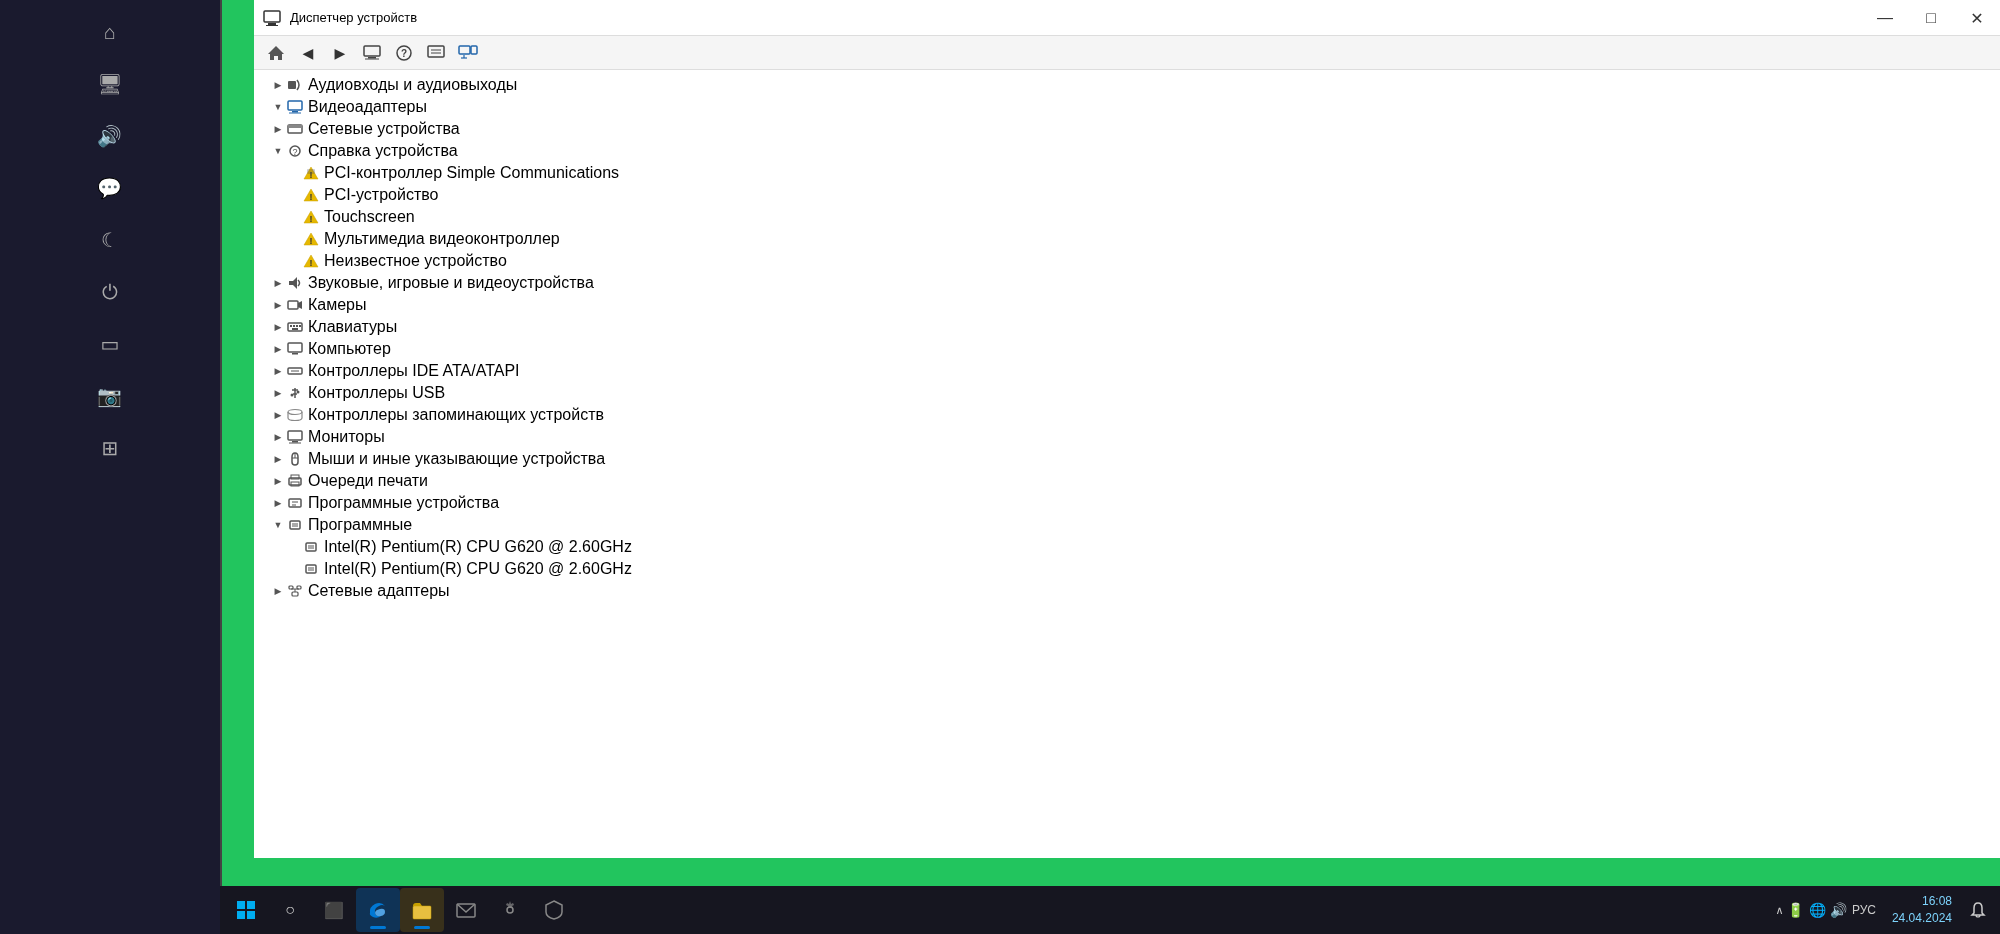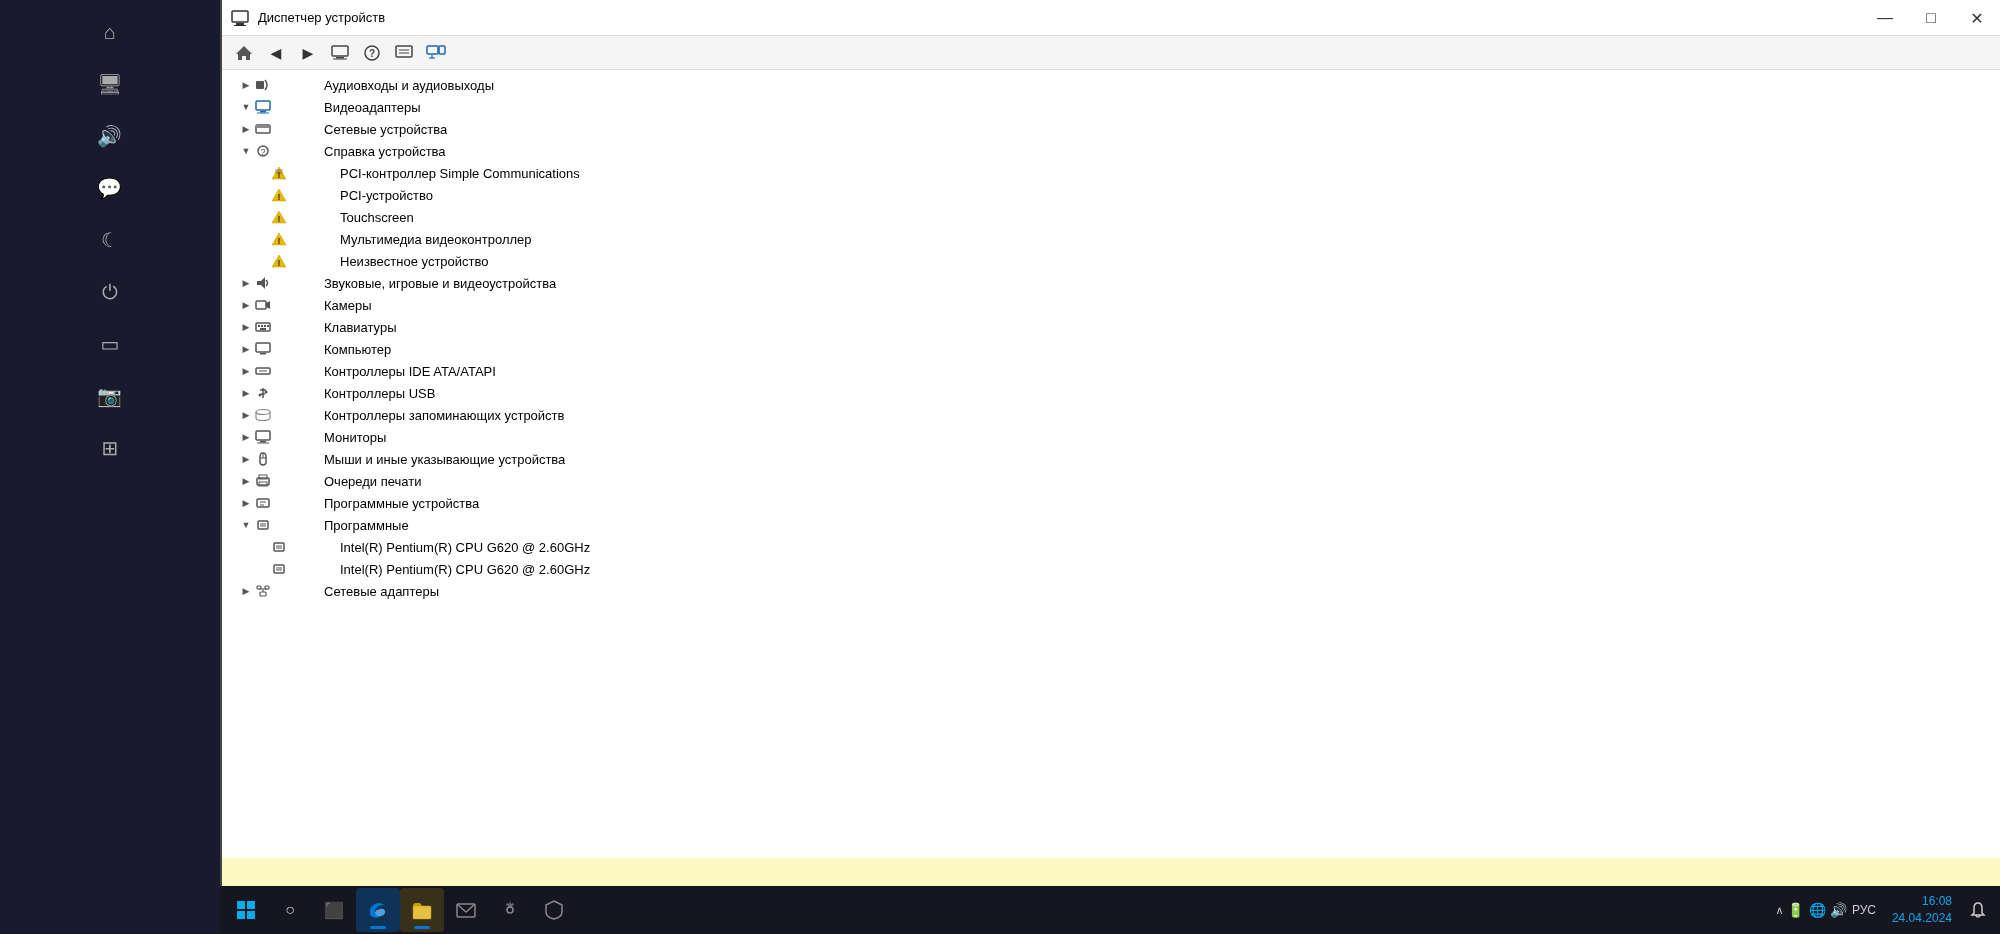--- a/index.html
+++ b/index.html
@@ -150,22 +150,21 @@
       width: 18px;
       height: 16px;
       display: inline-flex;
       align-items: center;
       justify-content: center;
       margin-right: 4px;
       flex-shrink: 0;
     }
 
     .tree-label {
-      font-size: 13px;
-      margin-left: 48px;
+      font-size: 16px;
     }
 
     
     .content-wrapper {
       display: flex;
       flex-direction: column;
       height: calc(100% - 98px);
       overflow: hidden;
     }
 
@@ -236,21 +235,21 @@
       display: flex;
       align-items: center;
       gap: 4px;
       padding: 0 8px;
       color: #ccc;
       font-size: 12px;
     }
 
     .taskbar-clock {
       text-align: right;
-      color: #0ea5e9;
+      color: #7dd3fc;
       font-size: 12px;
       line-height: 1.4;
       padding: 0 8px;
     }
 
     .taskbar-notif {
       width: 36px;
       height: 36px;
       display: flex;
       align-items: center;
@@ -313,21 +312,21 @@
     <div class="sidebar-icon-item">🔊</div>
     <div class="sidebar-icon-item">💬</div>
     <div class="sidebar-icon-item">☾</div>
     <div class="sidebar-icon-item">⏻</div>
     <div class="sidebar-icon-item">▭</div>
     <div class="sidebar-icon-item">📷</div>
     <div class="sidebar-icon-item">⊞</div>
   </div>
 </div>
 
-<div style="position:absolute;top:0;left:220px;right:0;bottom:48px;background:#fef9c3;border-left:2px solid #444;">
+<div style="position:absolute;top:0;left:220px;right:0;bottom:48px;background:#22c55e;border-left:2px solid #444;padding-left:32px;">
 
   <div class="window-titlebar">
     <div class="window-title-icon">
       <svg width="18" height="18" viewBox="0 0 18 18">
         <rect x="1" y="2" width="16" height="11" rx="1" fill="none" stroke="#333" stroke-width="1.5"></rect>
         <rect x="5" y="14" width="8" height="2" fill="#333"></rect>
         <rect x="3" y="16" width="12" height="1" fill="#333"></rect>
       </svg>
     </div>
     <span class="window-title-text">Диспетчер устройств</span>

